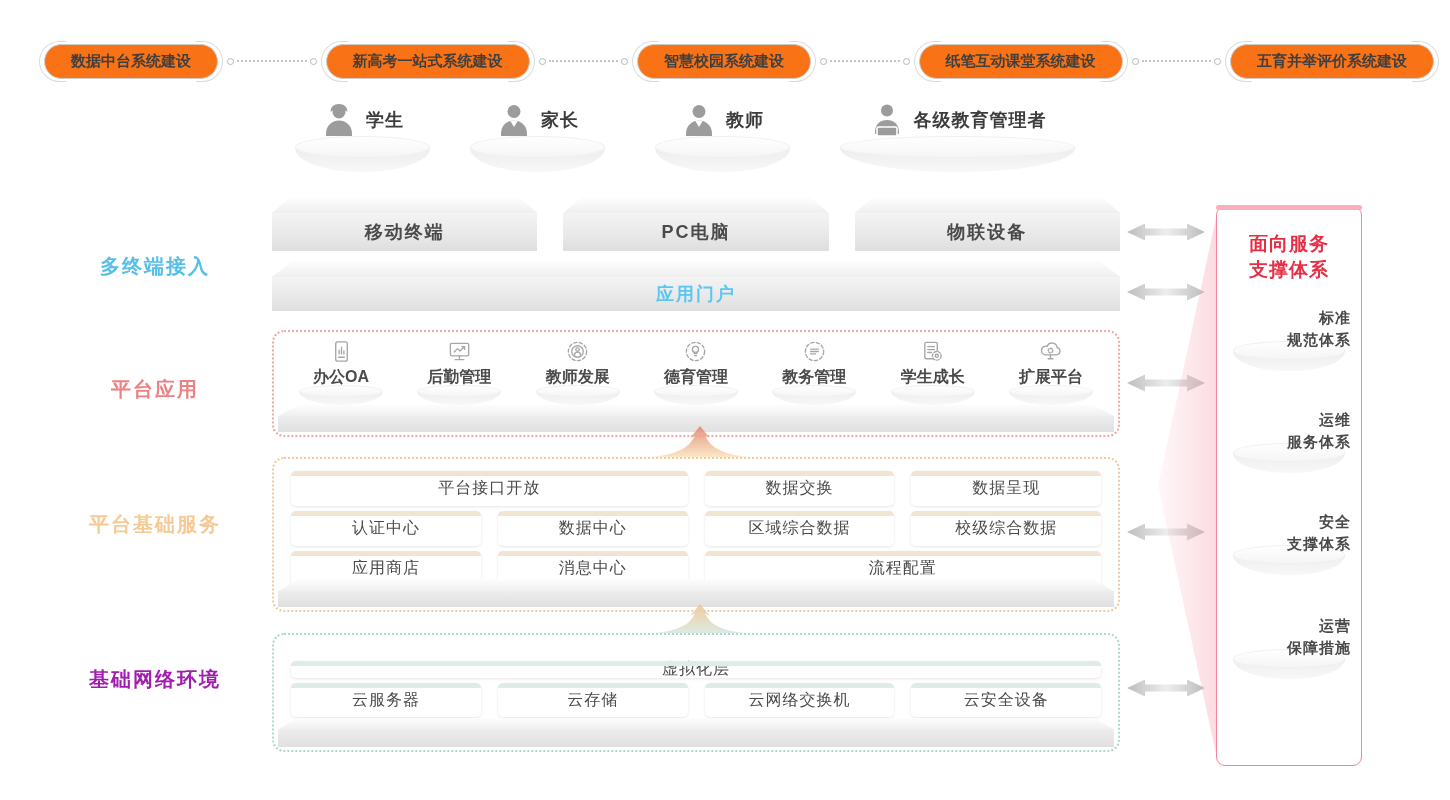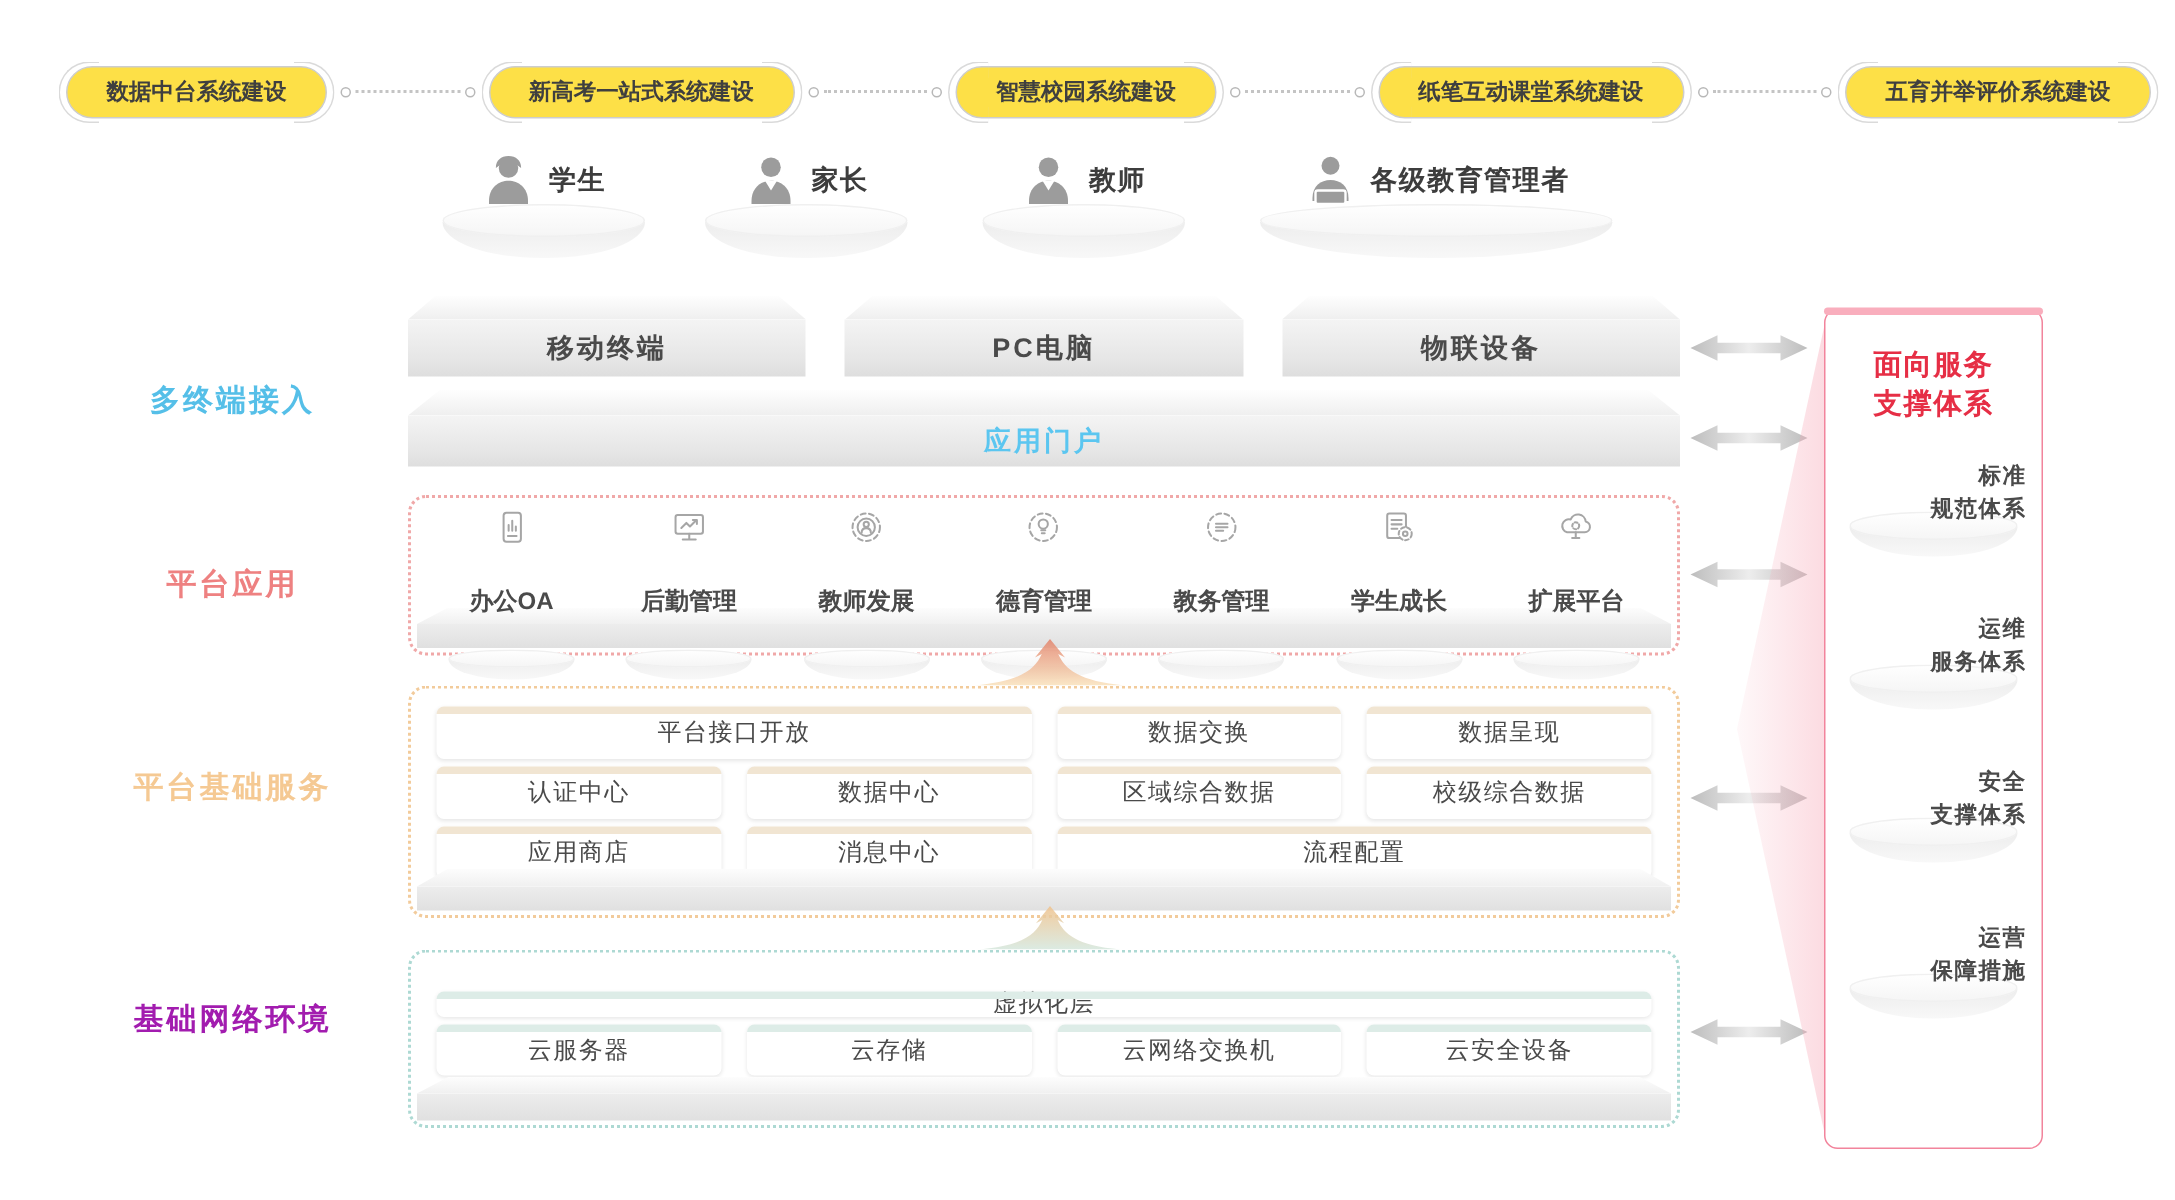--- a/index.html
+++ b/index.html
@@ -2,21 +2,21 @@
 <html><head>
 <meta charset="utf-8">
 <style>
   * { margin:0; padding:0; box-sizing:border-box; }
   body { background:#fff; font-family:"Liberation Sans","DejaVu Sans",sans-serif; }
   .canvas { position:relative; width:1450px; height:800px; background:#fff; overflow:hidden; }
 
   
   .pills-row { position:absolute; left:44px; right:16px; top:43px; height:36px;
                display:flex; align-items:center; }
-  .pill { position:relative; background:#fde047; border:1.5px solid #cdcdcd; border-radius:19px;
+  .pill { position:relative; background:#f97316; border:1.5px solid #cdcdcd; border-radius:19px;
           height:35px; display:flex; align-items:center; padding:0 26px;
           font-size:15px; font-weight:bold; color:#3f3f3f; white-space:nowrap; z-index:1; }
   .pill::before { content:""; position:absolute; left:-6px; top:-4px; bottom:-4px; width:26px;
           border:1.5px solid #dadada; border-right:none; border-radius:22px 0 0 22px; }
   .pill::after  { content:""; position:absolute; right:-6px; top:-4px; bottom:-4px; width:26px;
           border:1.5px solid #dadada; border-left:none; border-radius:0 22px 22px 0; }
   .connector { flex:1; display:flex; align-items:center; margin:0 9px; }
   .connector .ring { width:7px; height:7px; border:1.5px solid #b8b8b8; border-radius:50%; flex:none; }
   .connector .dash { flex:1; border-top:2px dotted #c4c4c4; margin:0 3px; height:0; }
 
@@ -62,21 +62,21 @@
   
   .base-bar { position:absolute; left:4px; right:4px; bottom:3px; }
   .base-bar .b-top { height:11px; background:linear-gradient(180deg,#fdfdfd,#f0f0f0);
                      clip-path:polygon(2.5% 0,97.5% 0,100% 100%,0 100%); }
   .base-bar .b-front { height:16px; background:linear-gradient(180deg,#ededed,#e0e0e0); }
   .box-services .b-top { height:12px; }
   .box-network  .b-front { height:18px; }
 
   
   .apps-row { position:absolute; left:14px; right:14px; top:7px; display:flex; justify-content:space-between; }
-  .app { width:106px; display:flex; flex-direction:column; align-items:center;gap:24px; }
+  .app { width:106px; display:flex; flex-direction:column; align-items:center; }
   .app .a-icon { height:25px; }
   .app .a-label { margin-top:3px; font-size:16px; font-weight:bold; color:#4a4a4a; white-space:nowrap; z-index:2; }
   .app-disc { width:84px; height:20px; margin-top:-3px; }
   .app svg { display:block; stroke:#a6a6a6; fill:none; stroke-width:1.4; stroke-linecap:round; stroke-linejoin:round; }
 
   
   .cells { position:absolute; left:17px; right:17px; display:grid;
            grid-template-columns:repeat(4,1fr); column-gap:17px; row-gap:5px; }
   .cells-services { top:12px; grid-auto-rows:35px; }
   .cells-network  { top:9px;  grid-auto-rows:34px; }

